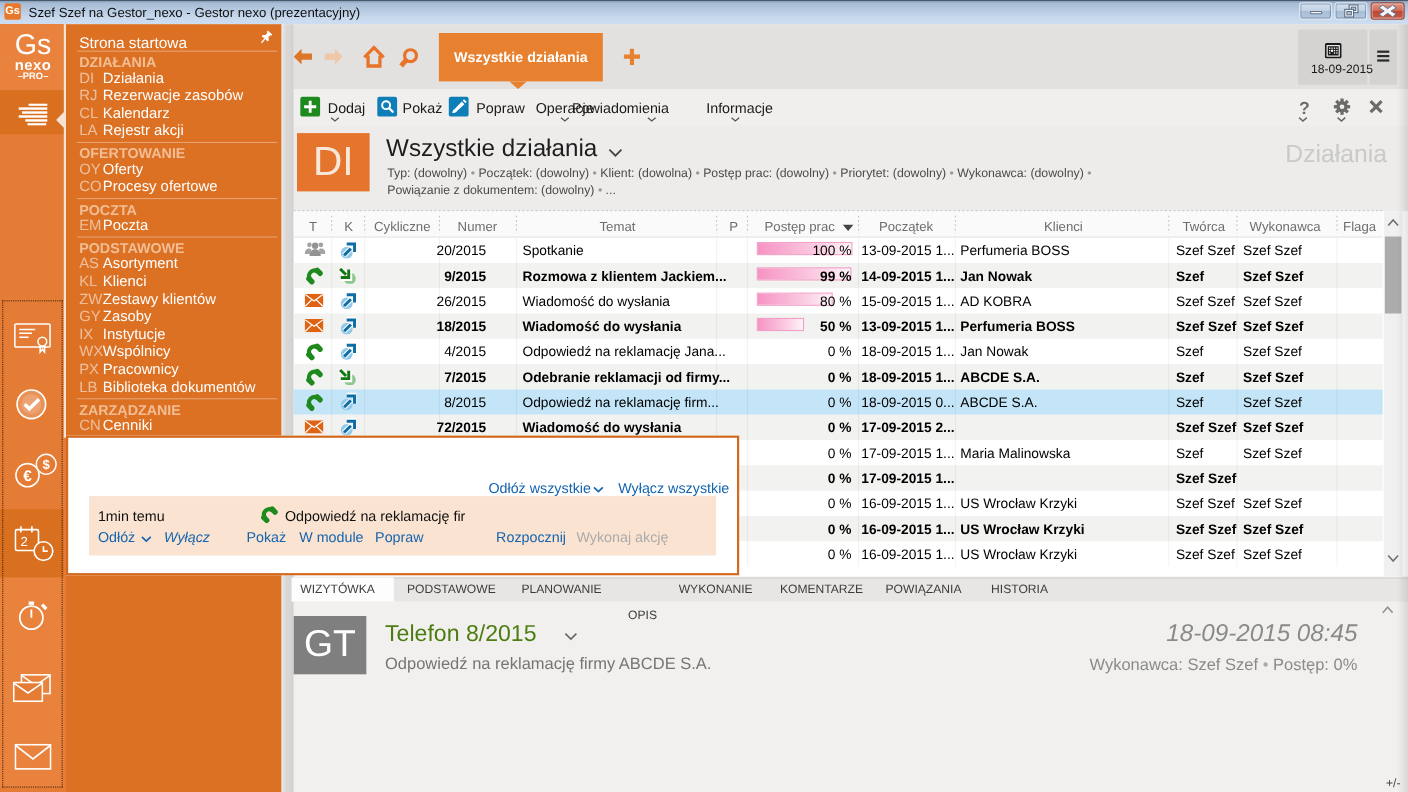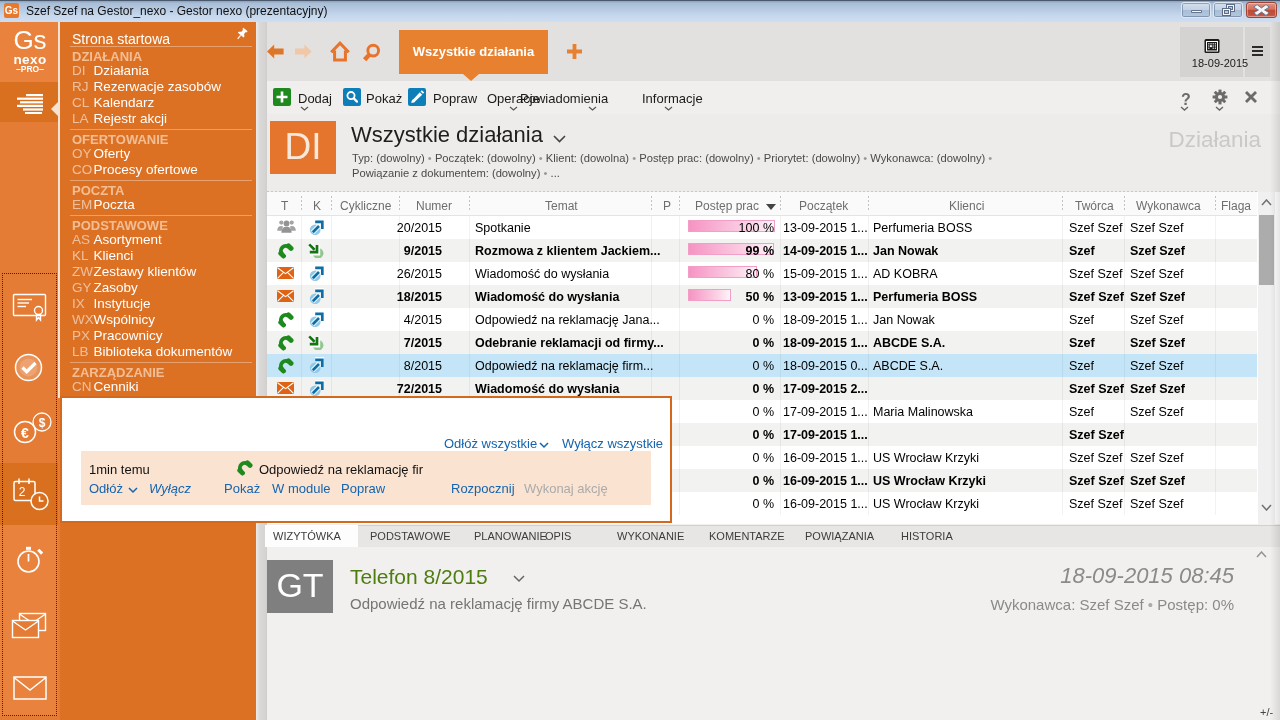--- a/index.html
+++ b/index.html
@@ -570,21 +570,21 @@
   <div class="t13" style="left:197px; top:64px; color:#111;">Odpowiedź na reklamację fir</div>
   <div class="t13 blue" style="left:162px; top:83px;">Pokaż</div>
   <div class="t13 blue" style="left:210px; top:83px;">W module</div>
   <div class="t13 blue" style="left:279px; top:83px;">Popraw</div>
   <div class="t13 blue" style="left:389px; top:83px;">Rozpocznij</div>
   <div class="t13" style="left:462px; top:83px; color:#ABABAB;">Wykonaj akcję</div>
 </div>
 <div class="btab" style="left:273px;">WIZYTÓWKA</div>
 <div class="btab" style="left:370px;">PODSTAWOWE</div>
 <div class="btab" style="left:474px;">PLANOWANIE</div>
-<div class="btab" style="left:545px;">OPIS</div>
+<div class="btab" style="left:571px;margin-top:24px;">OPIS</div>
 <div class="btab" style="left:617px;">WYKONANIE</div>
 <div class="btab" style="left:709px;">KOMENTARZE</div>
 <div class="btab" style="left:805px;">POWIĄZANIA</div>
 <div class="btab" style="left:901px;">HISTORIA</div>
 <div id="gtbox">GT</div>
 <div id="btitle">Telefon 8/2015</div>
 <svg class="abs" style="left:513px; top:575px;" width="12" height="8">
     <path d="M1,1 L6,6 L11,1" stroke="#666" stroke-width="1.5" fill="none"></path>
   </svg>
 <div id="bsub">Odpowiedź na reklamację firmy ABCDE S.A.</div>

